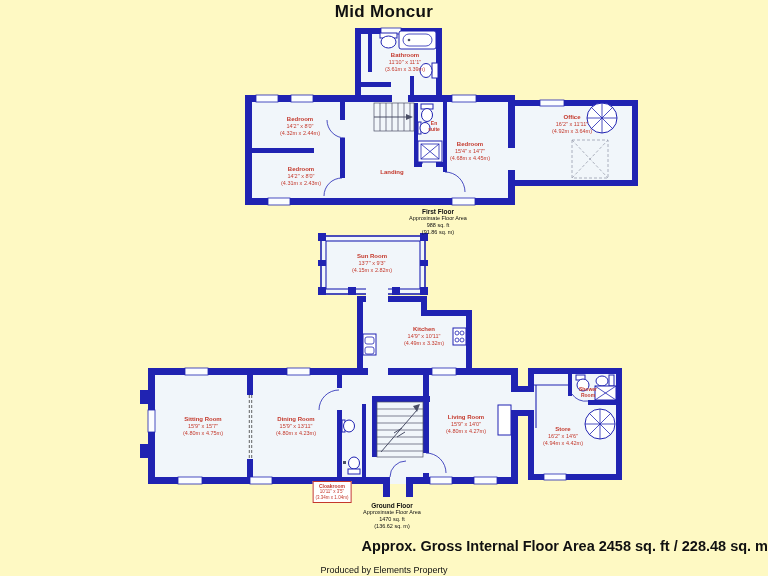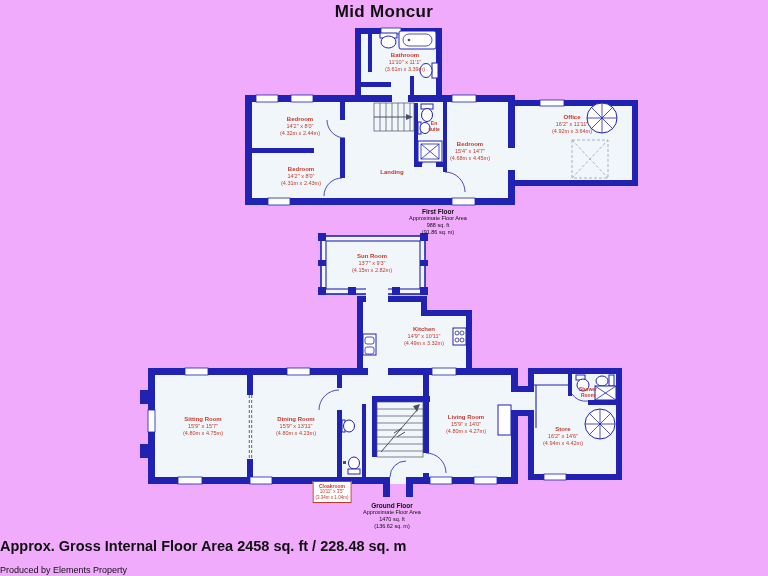--- a/index.html
+++ b/index.html
@@ -3,21 +3,21 @@
 <meta charset="utf-8">
 <style>
   :root{
     --wall:#2023b2;
     --room:#f1f6fa;
     --red:#c4392c;
     --ink:#111111;
   }
   html,body{margin:0;padding:0;background:#ffffff;}
   #canvas{
-    position:relative;width:768px;height:576px;background:#f0abfc;overflow:hidden;
+    position:relative;width:768px;height:576px;background:#fef9c3;overflow:hidden;
     font-family:"Liberation Sans","DejaVu Sans",sans-serif;color:var(--ink);
   }
   #plan{position:absolute;left:0;top:0;}
   .wallr{fill:var(--wall);}
   .roomr{fill:var(--room);}
   .openr{fill:var(--room);}
   .win{fill:#fbfdff;stroke:var(--wall);stroke-width:0.8;}
   .thin{stroke:var(--wall);stroke-width:1.6;fill:var(--room);}
   .thinl{stroke:var(--wall);stroke-width:1.1;fill:none;}
   .fx{fill:#ffffff;stroke:var(--wall);stroke-width:1;}
@@ -36,24 +36,24 @@
   .rl .rd{display:block;font-size:5.5px;}
   .rl.wrap{white-space:normal;line-height:6px;}
   .rl.wrap .rn{font-size:5px;}
   .rl.box{background:#ffffff;border:1px solid var(--red);padding:1px 2px;line-height:6px;}
   .rl.box .rn{font-size:5px;}
   .rl.box .rd{font-size:4.5px;}
   .fl{position:absolute;transform:translate(-50%,0);text-align:center;color:var(--ink);
       line-height:7px;z-index:3;}
   .fl .fn{display:block;font-weight:bold;font-size:6.5px;}
   .fl .fd{display:block;font-size:5.5px;}
-  .foot1{position:absolute;left:0;top:538px;width:100%;text-align:left;
+  .foot1{position:absolute;left:0;top:538px;width:100%;text-align:right;
          font-size:14.5px;font-weight:bold;}
   .foot2{position:absolute;left:0;top:555px;width:100%;text-align:center;font-size:9px;}
-  .foot3{position:absolute;left:0;top:565px;width:100%;font-size:9px;}
+  .foot3{position:absolute;left:0;top:565px;width:100%;text-align:center;font-size:9px;}
 </style>
 </head>
 <body>
 
 <div id="canvas">
 
   <div class="title">Mid Moncur</div>
 
   <svg id="plan" width="768" height="576" viewBox="0 0 768 576">
 

